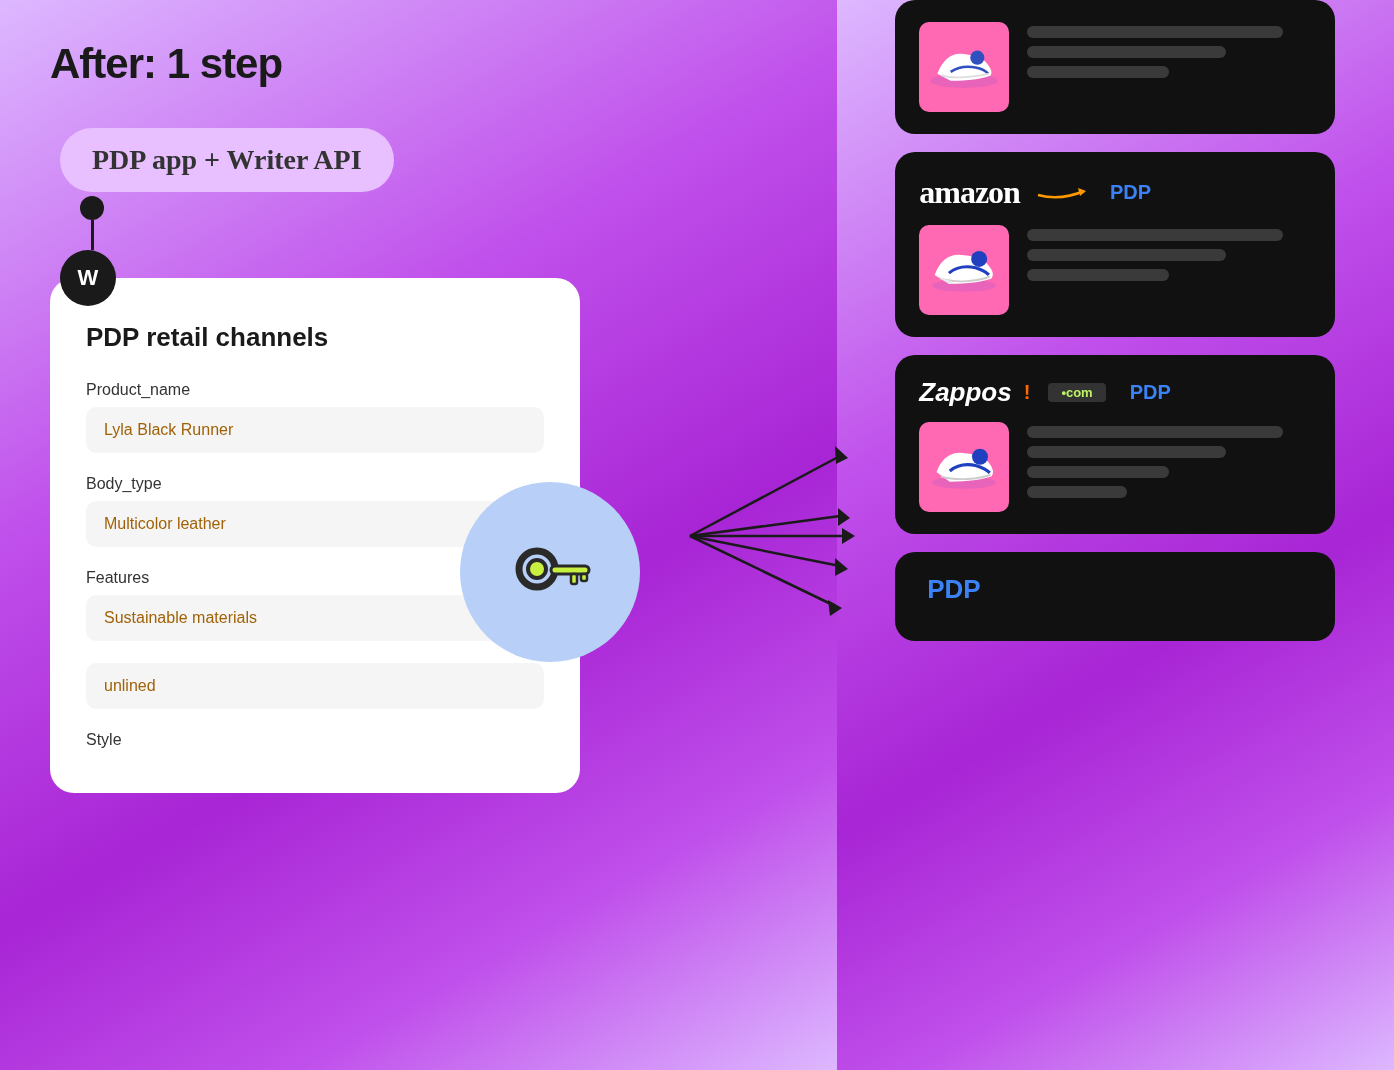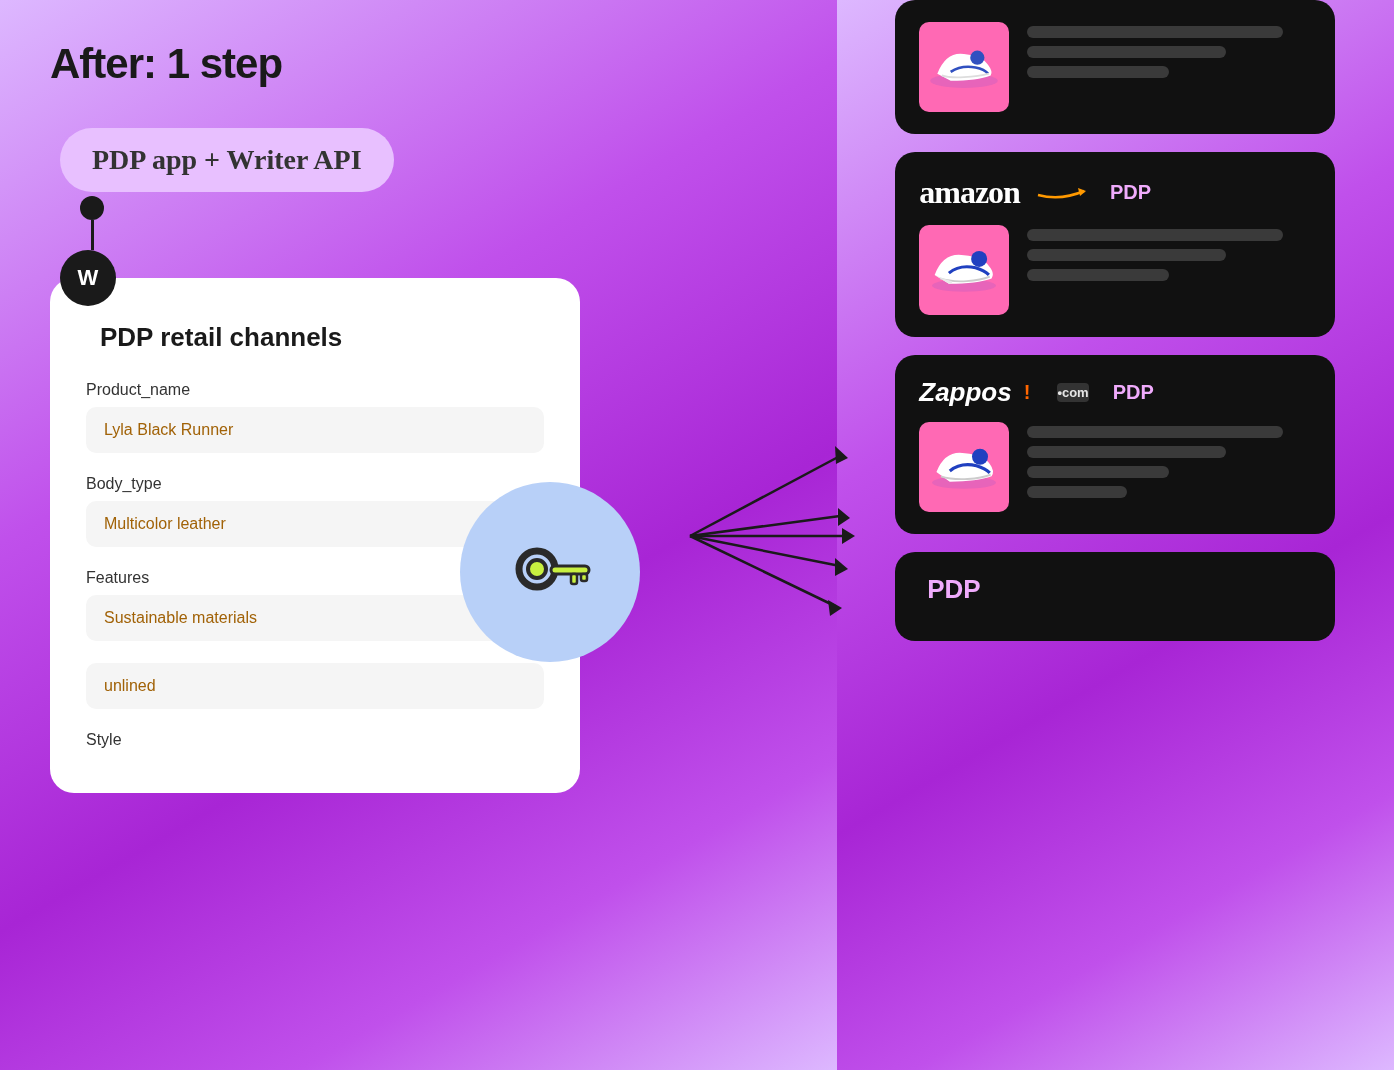--- a/index.html
+++ b/index.html
@@ -100,21 +100,20 @@
       position: relative;
       margin-top: 0;
     }
 
     .card-title {
       font-size: 26px;
       font-weight: 700;
       color: #1a1a1a;
       margin-bottom: 28px;
       margin-top: 8px;
-      margin-left: 14px;
     }
 
     .field-label {
       font-size: 16px;
       font-weight: 400;
       color: #333;
       margin-bottom: 8px;
     }
 
     .field-value {
@@ -235,21 +234,21 @@
     .zappos-logo {
       font-family: 'Arial Black', sans-serif;
       font-size: 28px;
       font-style: italic;
       font-weight: 900;
     }
 
     .pdp-badge {
       font-size: 20px;
       font-weight: 700;
-      color: #f0abfc;
+      color: #3b82f6;
       margin-left: 8px;
     }
 
     .retailer-card-full {
       width: 440px;
       background: #111;
       border-radius: 20px;
       padding: 22px 24px;
       flex-shrink: 0;
     }
@@ -394,21 +393,21 @@
           <div class="text-line medium"></div>
           <div class="text-line short"></div>
         </div>
       </div>
     </div>
 
     <div class="retailer-card-full">
       <div class="retailer-header">
         <span class="retailer-logo zappos-logo" style="font-style: italic; font-size: 26px;">Zappos</span>
         <span style="color: #ff6600; font-size: 20px; font-weight: 900; margin-left: -4px;">!</span>
-        <span style="color: #e5e5e5; font-size: 13px; font-weight: 600; background: #333; border-radius: 4px; padding: 2px 0; margin-left: 11px;">•com</span>
+        <span style="color: #bef264; font-size: 13px; font-weight: 600; background: #333; border-radius: 4px; padding: 2px 13px; margin-left: 2px;">•com</span>
         <span class="pdp-badge">PDP</span>
       </div>
       <div class="card-bottom-row">
         <div class="product-image">
           <svg viewBox="0 0 90 65" width="80" height="58" xmlns="http://www.w3.org/2000/svg">
             <ellipse cx="45" cy="50" rx="36" ry="7" fill="#d060c0" opacity="0.5"></ellipse>
             <path d="M14,38 Q24,13 46,17 Q67,19 74,29 Q80,37 76,43 Q60,49 29,49 Z" fill="white"></path>
             <path d="M29,37 Q41,27 59,31 Q69,34 74,39" fill="none" stroke="#2040c0" stroke-width="3.5"></path>
             <circle cx="63" cy="21" r="9" fill="#2040c0"></circle>
             <path d="M19,43 Q31,47 49,46 Q65,45 75,41" fill="none" stroke="#ccc" stroke-width="2"></path>

